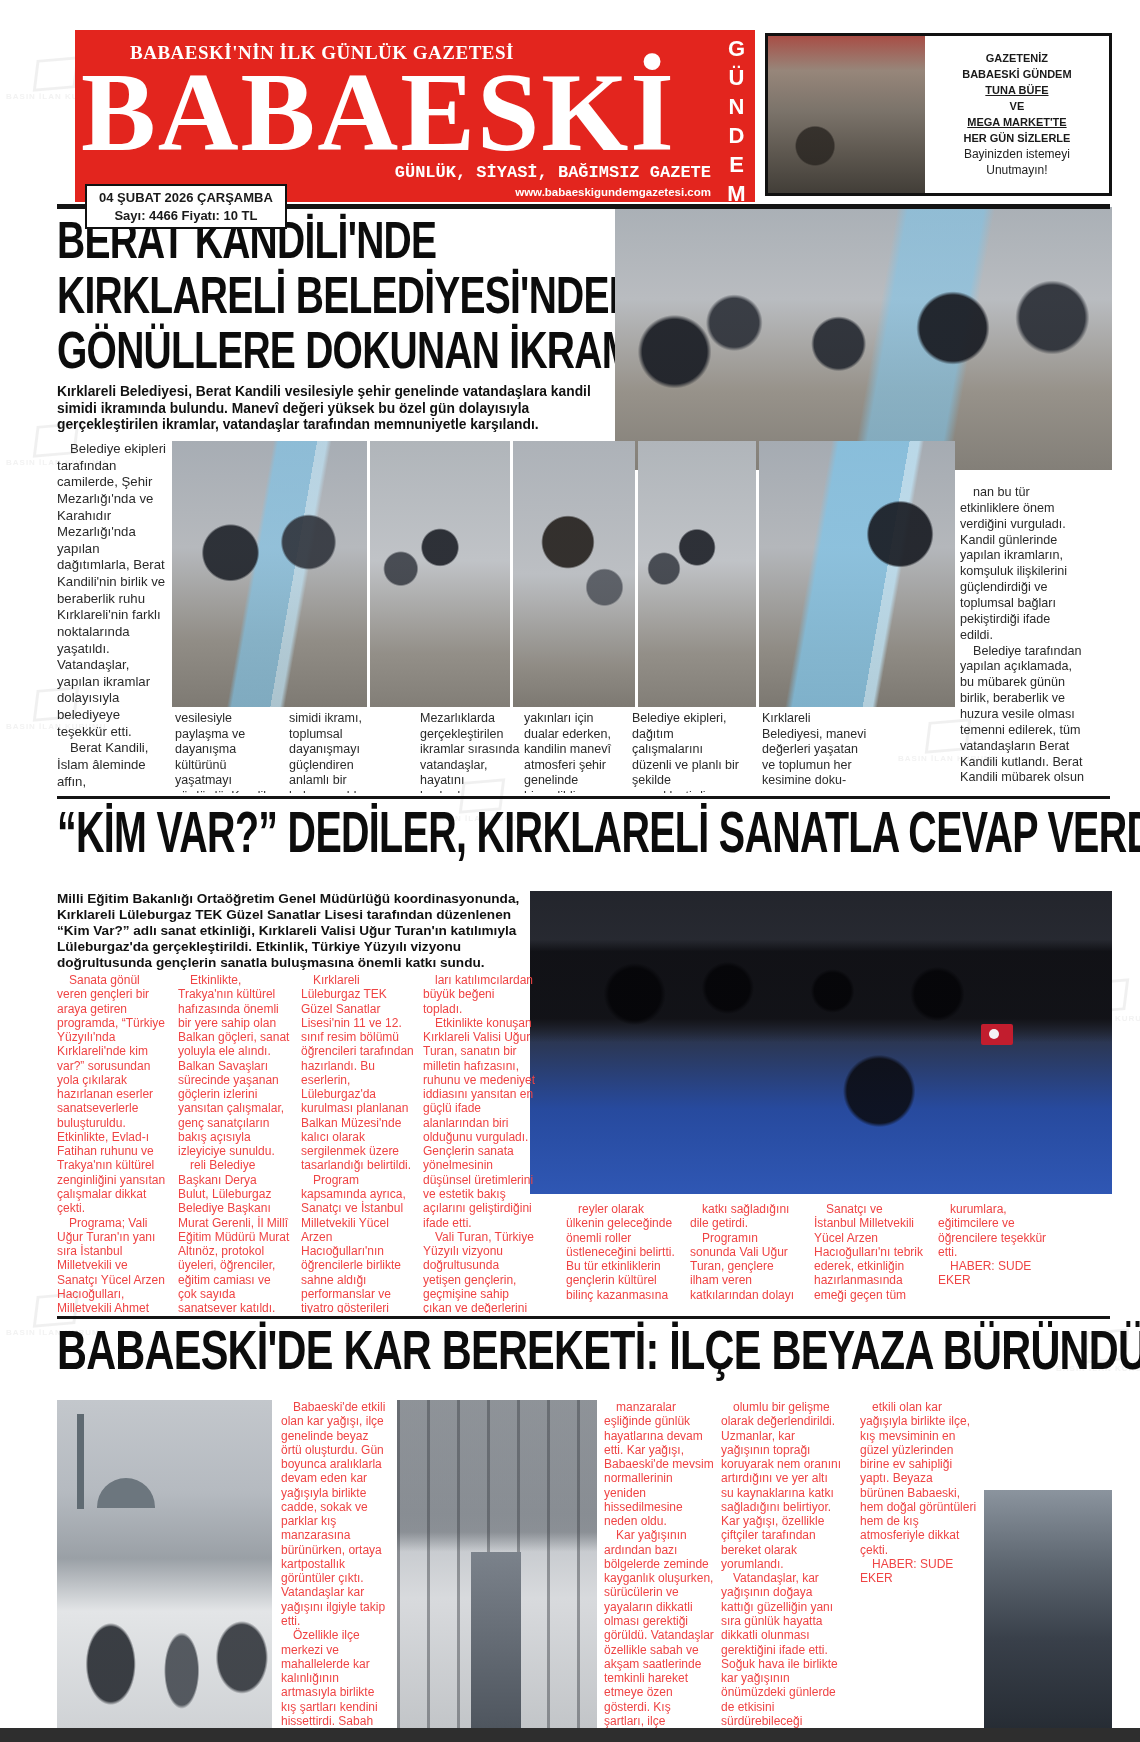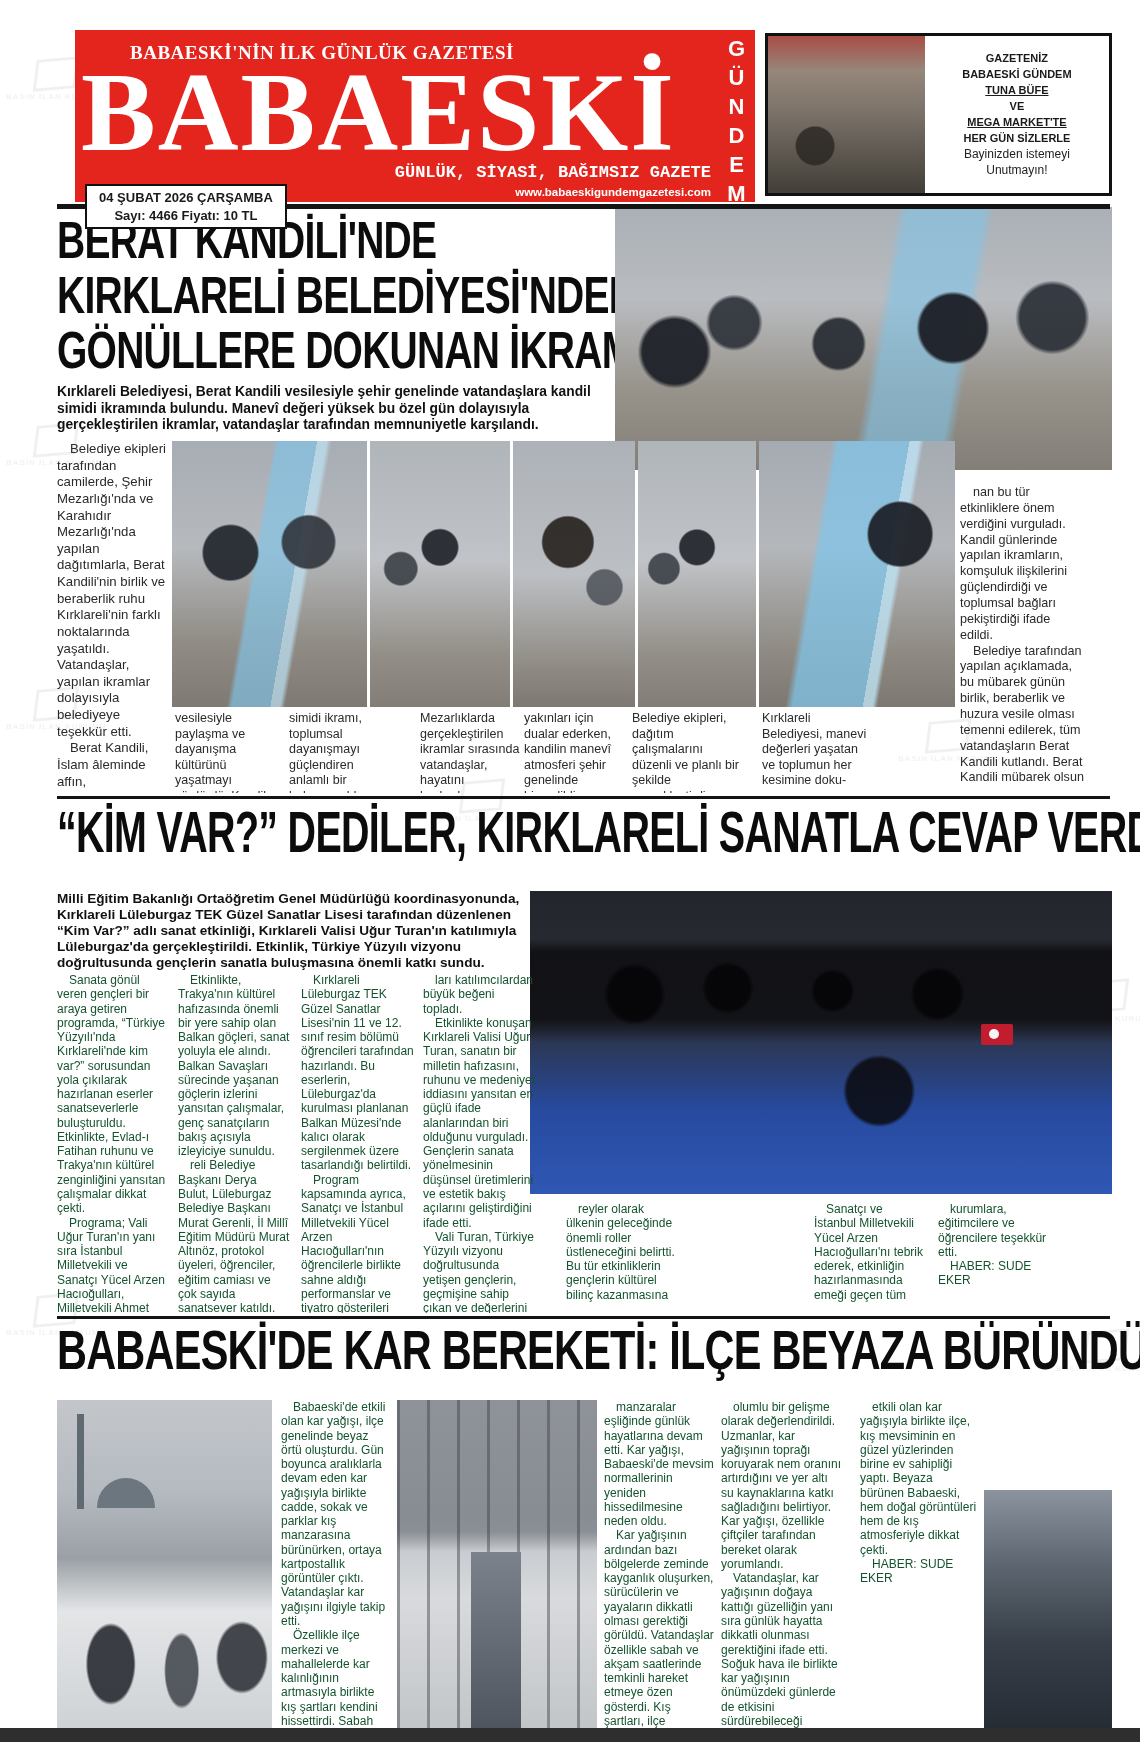--- a/index.html
+++ b/index.html
@@ -36,21 +36,21 @@
   .ad-b{font-weight:bold;font-size:11px;line-height:1.35;}
   .ad-b.u{text-decoration:underline;}
   .ad-n{font-size:12px;line-height:1.25;color:#222;}
   
   .hl{position:absolute;font-weight:bold;color:#0c0c0c;white-space:nowrap;
       transform-origin:0 0;letter-spacing:-1px;line-height:1;}
   
   .bcol{position:absolute;font-size:13.2px;line-height:1.26;color:#2a2a2a;overflow:hidden;}
   .bcol p{margin:0;text-indent:13px;}
   .ccol{position:absolute;font-size:12.5px;line-height:1.24;color:#2a2a2a;overflow:hidden;}
-  .col{position:absolute;font-size:12px;line-height:1.19;color:#14532d;overflow:hidden;}
+  .col{position:absolute;font-size:12px;line-height:1.19;color:#ef4444;overflow:hidden;}
   .col p{margin:0;text-indent:12px;}
   .lead{position:absolute;font-weight:bold;color:#111;}
   .byline{text-indent:20px;}
   
   .ph{position:absolute;background-color:#9aa0a8;}
   .ph-a1-main{background:
     radial-gradient(circle at 12% 55%,rgba(30,33,40,.95) 0 7%,transparent 8%),
     radial-gradient(circle at 24% 44%,rgba(44,48,56,.9) 0 6%,transparent 7%),
     radial-gradient(circle at 45% 52%,rgba(36,40,48,.9) 0 8%,transparent 9%),
     radial-gradient(circle at 68% 46%,rgba(28,31,38,.95) 0 9%,transparent 10%),
@@ -224,20 +224,24 @@
   </div>
   <div class="col" style="left:423px;top:973px;width:114px;height:340px;">
     <p>ları katılımcılardan büyük beğeni topladı.</p>
     <p>Etkinlikte konuşan Kırklareli Valisi Uğur Turan, sanatın bir milletin hafızasını, ruhunu ve medeniyet iddiasını yansıtan en güçlü ifade alanlarından biri olduğunu vurguladı. Gençlerin sanata yönelmesinin düşünsel üretimlerini ve estetik bakış açılarını geliştirdiğini ifade etti.</p>
     <p>Vali Turan, Türkiye Yüzyılı vizyonu doğrultusunda yetişen gençlerin, geçmişine sahip çıkan ve değerlerini sanatla ifade edebilen bi-</p>
   </div>
 
   <div class="col" style="left:566px;top:1202px;width:110px;height:108px;">
     <p>reyler olarak ülkenin geleceğinde önemli roller üstleneceğini belirtti. Bu tür etkinliklerin gençlerin kültürel bilinç kazanmasına</p>
   </div>
+  <div class="col" style="left:690px;top:1202px;width:110px;height:108px;">
+    <p>katkı sağladığını dile getirdi.</p>
+    <p>Programın sonunda Vali Uğur Turan, gençlere ilham veren katkılarından dolayı</p>
+  </div>
   <div class="col" style="left:814px;top:1202px;width:110px;height:108px;">
     <p>Sanatçı ve İstanbul Milletvekili Yücel Arzen Hacıoğulları'nı tebrik ederek, etkinliğin hazırlanmasında emeği geçen tüm</p>
   </div>
   <div class="col" style="left:938px;top:1202px;width:110px;height:108px;">
     <p>kurumlara, eğitimcilere ve öğrencilere teşekkür etti.</p>
     <p class="byline">HABER: SUDE EKER</p>
   </div>
 
   <div class="rule" style="top:1316px;"></div>
   <div class="hl" style="left:57px;top:1322px;font-size:56px;transform:scaleX(.74);">BABAESKİ'DE KAR BEREKETİ: İLÇE BEYAZA BÜRÜNDÜ</div>

